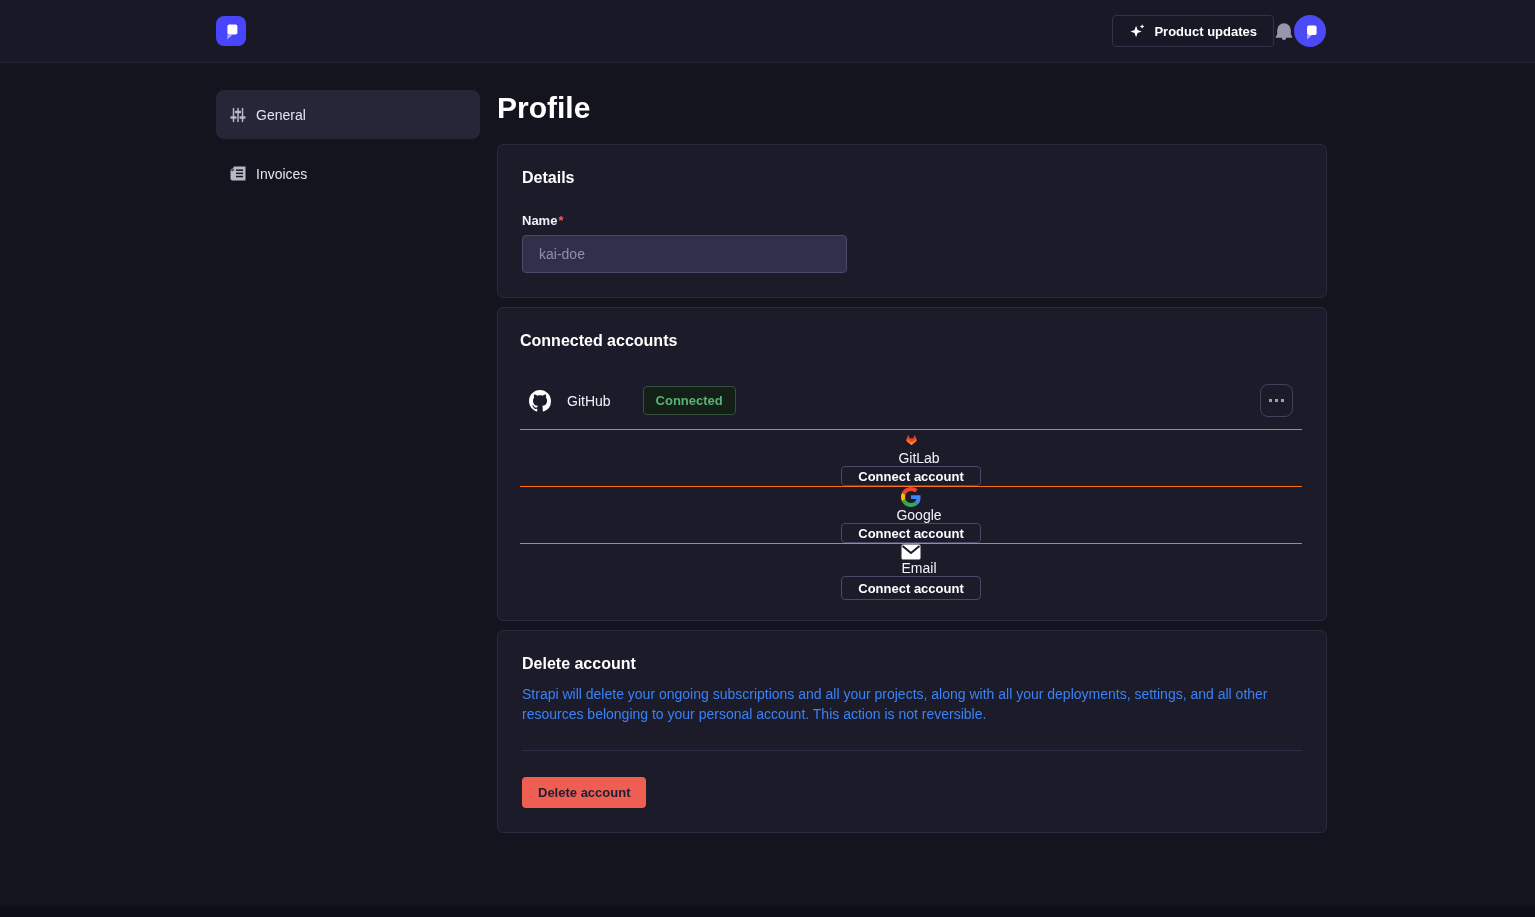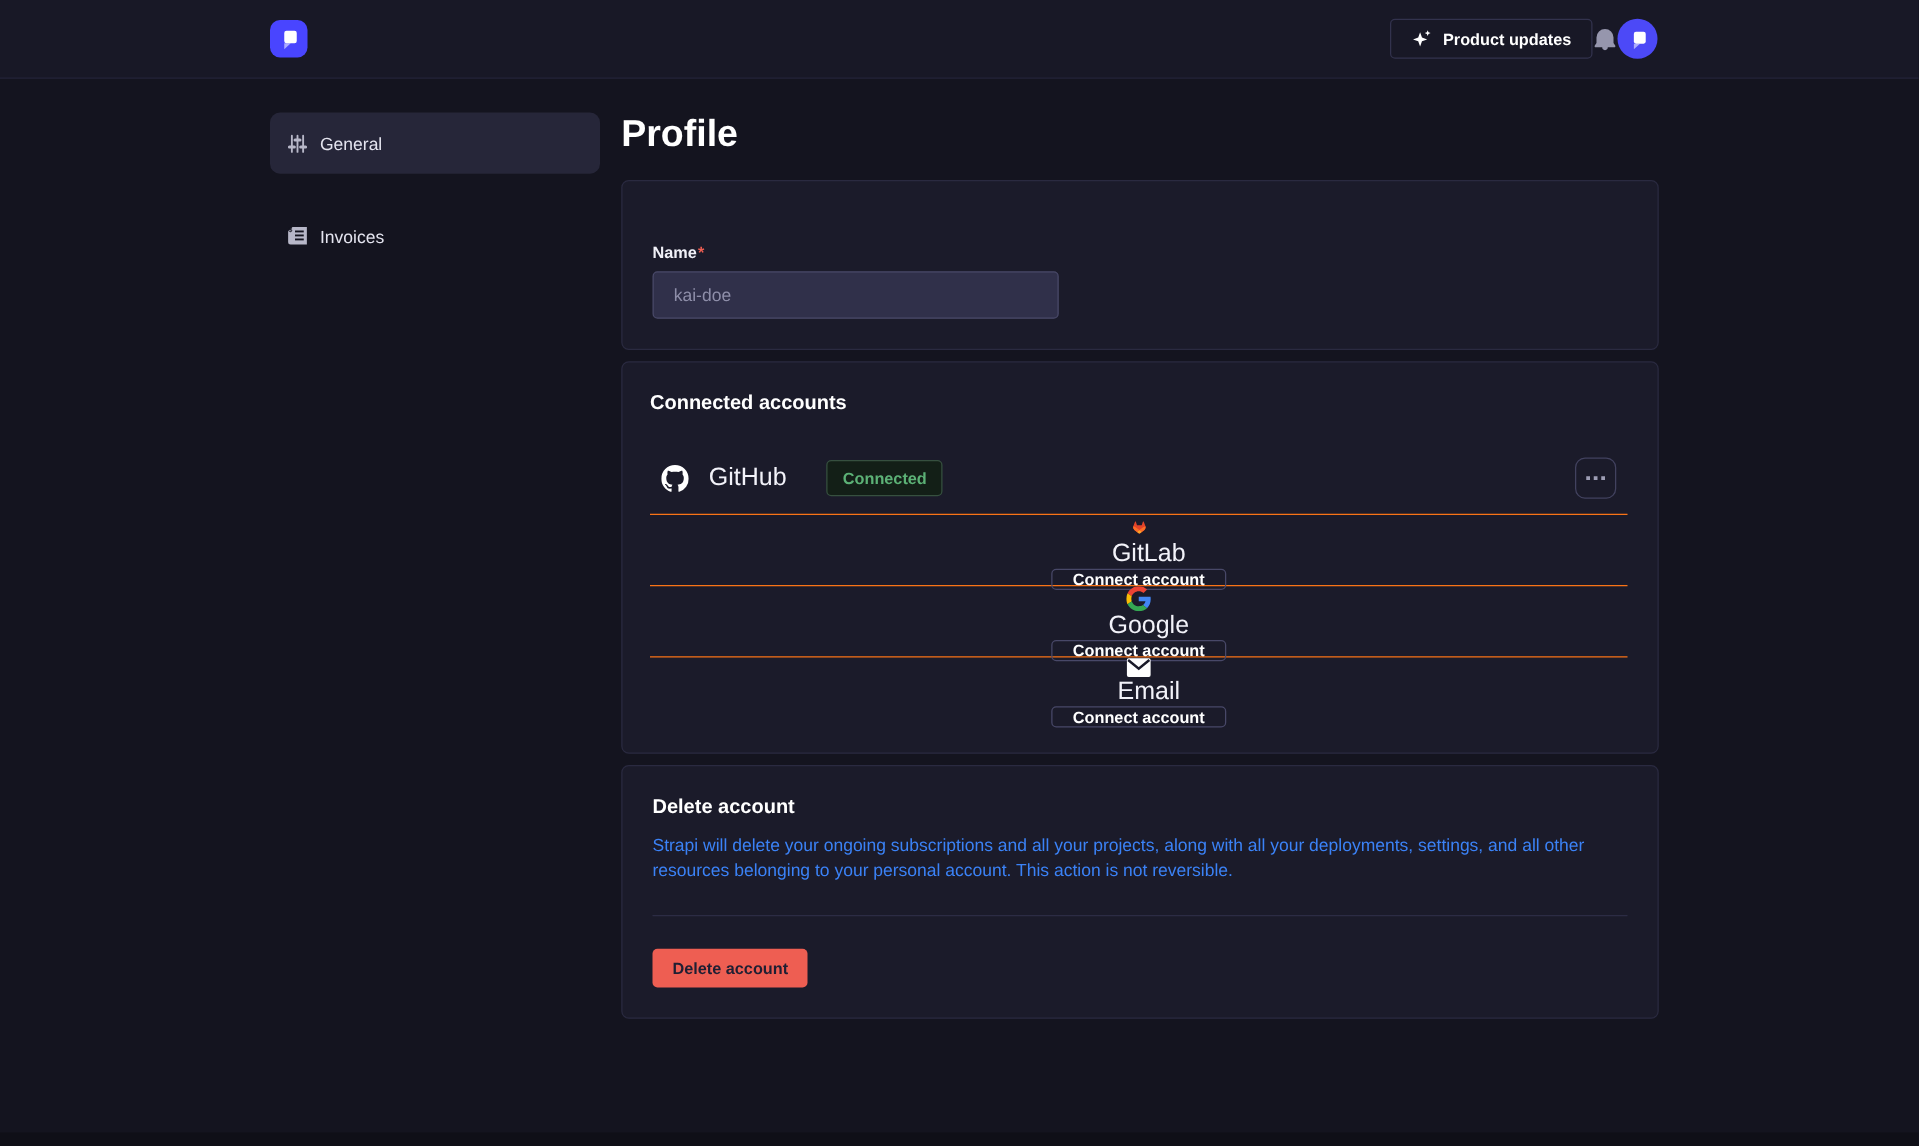--- a/index.html
+++ b/index.html
@@ -49,21 +49,21 @@
     background: #4c49f7; border: none; cursor: pointer;
     display: flex; align-items: center; justify-content: center;
   }
   
   .app-body { display: flex; padding-top: 27px; }
   .sidebar { margin-left: 216px; width: 264px; flex: none; }
   .side-item {
     display: flex; align-items: center;
     height: 49px; padding: 0 13px;
     border-radius: 8px;
-    margin-bottom: 25px;
+    margin-bottom: 10px;
     font-size: 14px; color: #e4e4ef;
     cursor: pointer;
   }
   .side-item.active { background: #262639; }
   .side-icon { width: 17px; height: 17px; margin-right: 10px; display: flex; align-items: center; justify-content: center; }
   .warn-badge {
     margin-left: auto;
     width: 17px; height: 17px; border-radius: 50%;
     background: #f2e0b6; color: #4e3f10;
     font-size: 11px; font-weight: 700;
@@ -102,21 +102,21 @@
   
   .acct-card { padding-bottom: 20px; padding-left: 22px; }
   .acct-list { margin-top: 22px; }
   .acct-row {
     display: flex; align-items: center;
     height: 57px;
     padding: 0 9px;
   }
   .acct-row + .acct-row { border-top: 1px solid #f97316; flex-direction: column; }
   .provider-icon { width: 22px; height: 22px; display: flex; align-items: center; justify-content: center; }
-  .provider-name { margin-left: 16px; font-size: 20px; color: #f2f2f9; }
+  .provider-name { margin-left: 16px; font-size: 14px; color: #f2f2f9; }
   .status-badge {
     margin-left: 32px;
     padding: 6px 12px;
     border: 1px solid #36503f;
     background: #131f17;
     border-radius: 4px;
     color: #5cb176;
     font-size: 13px; font-weight: 700;
   }
   .flex-spacer { margin-left: auto; }
@@ -208,20 +208,21 @@
         </svg>
       </span>
       <span>Invoices</span>
     </div>
   </nav>
 
   <main class="content">
     <h1 class="page-title">Profile</h1>
 
     <section class="card">
+      <h2 class="card-heading">Details</h2>
       <div class="field">
         <label class="field-label">
           <span>Name</span><span class="req">*</span>
         </label>
         <input class="text-input" type="text" value="" placeholder="kai-doe" style="">
       </div>
     </section>
 
     <section class="card acct-card">
       <h2 class="card-heading">Connected accounts</h2>

